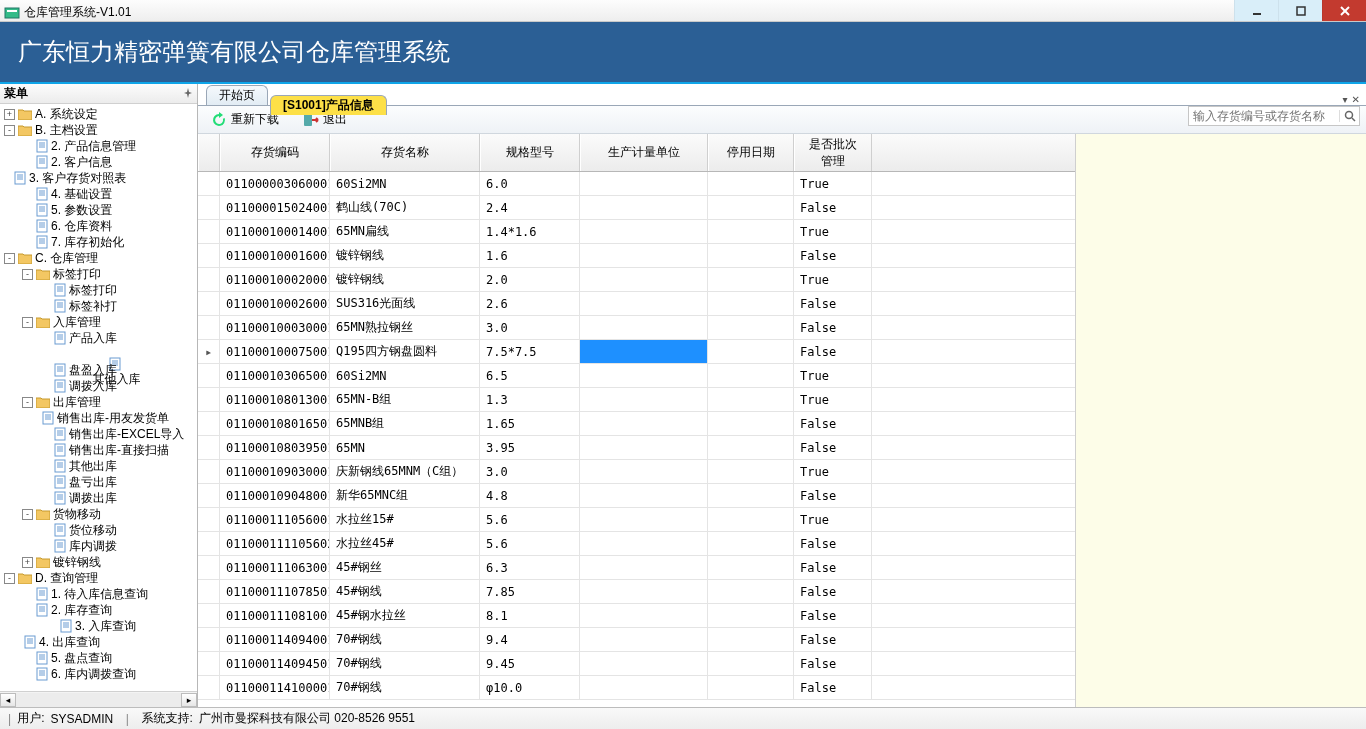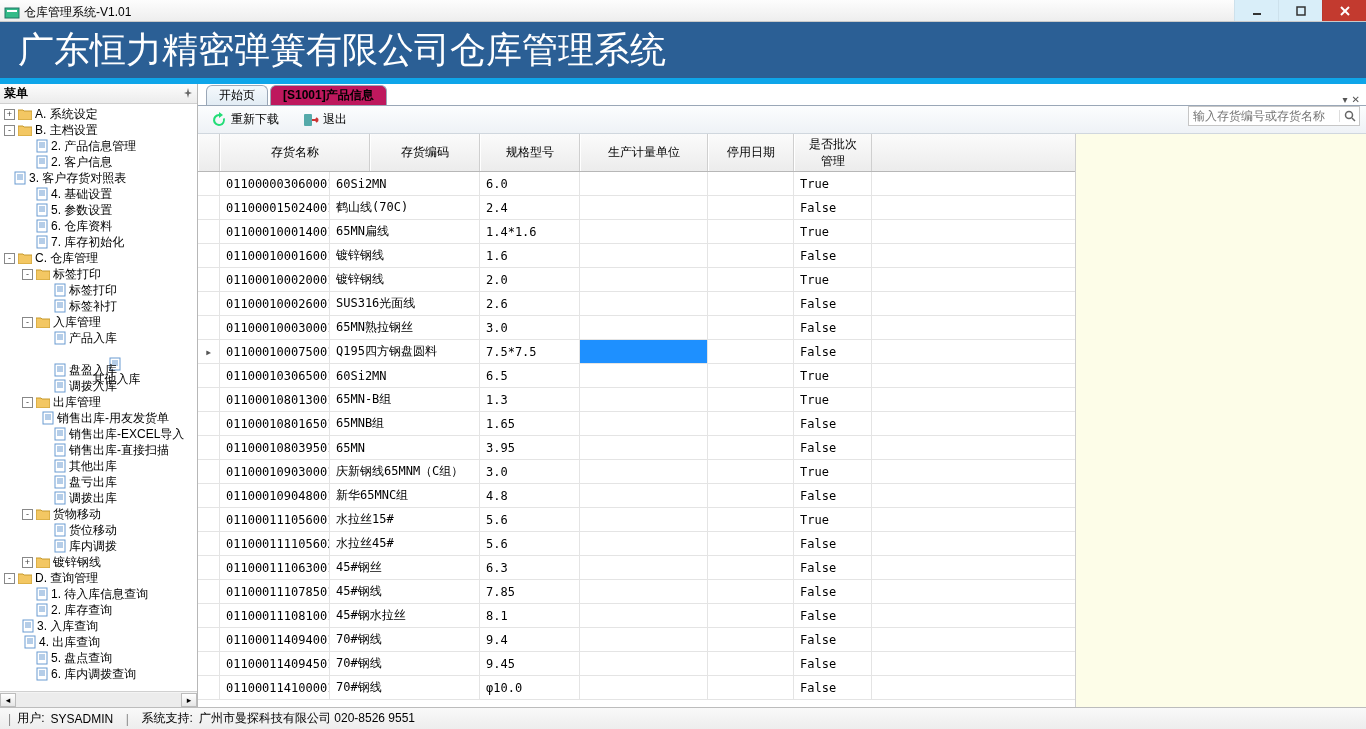--- a/index.html
+++ b/index.html
@@ -35,23 +35,23 @@
   .winbtn.close { background:#c33a2f; color:#fff;}
   .winbtn svg { width:12px; height:12px; }
   
   .banner {
     height: 62px;
     background: #2b5f95;
     color:#fff;
     display:flex;
     align-items:center;
     padding-left: 18px;
-    font-size: 36px;
+    font-size: 24px;
     font-family: SimSun, serif;
-    border-bottom:6px solid #0ea5e9;
+    border-bottom:2px solid #0ea5e9;
   }
   
   .main {
     flex:1;
     display:flex;
     min-height:0;
   }
   
   .sidebar {
     width: 198px;
@@ -109,21 +109,21 @@
     background:#fff;
     position:relative;
   }
   .tab {
     height:20px; border:1px solid #9aa7b7; border-bottom:none;
     border-top-left-radius:6px; border-top-right-radius:6px;
     padding:0 12px; display:flex; align-items:center; margin-right:2px;
     background:linear-gradient(#f5f9fc,#e2ecf4);
     font-size:12px; cursor:pointer;
   }
-  .tab.active { background:#be185d; font-weight:bold; position:relative; top:0;}
+  .tab.active { background:#fde047; font-weight:bold; position:relative; top:10px;}
   .tabstrip-right { margin-left:auto; padding-right:6px; display:flex; gap:4px; align-items:center;}
   .tiny { font-size:10px; color:#555; cursor:pointer;}
   
   .toolbar {
     height:28px; border-bottom:1px solid #d0d7de; background:linear-gradient(#fcfdfe,#eef2f6);
     display:flex; padding:0 6px; gap:10px;
   }
   .tbtn { display:flex; align-items:center; gap:4px; padding:2px 6px; cursor:pointer; border:1px solid transparent;}
   .tbtn .ticon { width:16px; height:16px; display:flex; align-items:center; justify-content:center;}
   .searchwrap { margin-left:auto; display:flex; align-items:center; border:1px solid #c6c6c6; background:#fff; height:20px;}
@@ -506,21 +506,21 @@
         <div class="tree-row" style="padding-left: 22px;">
           <span class="exp blank"></span>
           <span class="page-icon"><svg viewBox="0 0 12 14">
               <rect x="1" y="1" width="10" height="12" fill="#fff" stroke="#6a9bd1"></rect>
               <line x1="3" y1="4" x2="9" y2="4" stroke="#6a9bd1"></line>
               <line x1="3" y1="6" x2="9" y2="6" stroke="#6a9bd1"></line>
               <line x1="3" y1="8" x2="9" y2="8" stroke="#6a9bd1"></line>
             </svg></span>
           <span>2. 库存查询</span>
         </div>
-        <div class="tree-row" style="padding-left: 8px;">
+        <div class="tree-row" style="padding-left: 22px; margin-left: 24px;">
           <span class="exp blank"></span>
           <span class="page-icon"><svg viewBox="0 0 12 14">
               <rect x="1" y="1" width="10" height="12" fill="#fff" stroke="#6a9bd1"></rect>
               <line x1="3" y1="4" x2="9" y2="4" stroke="#6a9bd1"></line>
               <line x1="3" y1="6" x2="9" y2="6" stroke="#6a9bd1"></line>
               <line x1="3" y1="8" x2="9" y2="8" stroke="#6a9bd1"></line>
             </svg></span>
           <span>3. 入库查询</span>
         </div>
         <div class="tree-row" style="padding-left: 10px;">
@@ -600,22 +600,22 @@
               <line x1="8" y1="8" x2="11" y2="11" stroke="#666" stroke-width="1.5"></line>
             </svg>
         </span>
       </div>
     </div>
 
     <div class="gridwrap">
       <div class="gridleft">
         <div class="grid-headers">
           <div class="hcell hsel"></div>
+          <div class="hcell h-code">存货编码</div>
           <div class="hcell h-name">存货名称</div>
-          <div class="hcell h-code">存货编码</div>
           <div class="hcell h-spec">规格型号</div>
           <div class="hcell h-unit">生产计量单位</div>
           <div class="hcell h-date">停用日期</div>
           <div class="hcell h-batch">是否批次
 管理</div>
         </div>
         <div class="grid-body" id="gridbody">
             <div class="grow">
               <div class="gcell csel"></div>
               <div class="gcell c-code">011000003060001</div>

